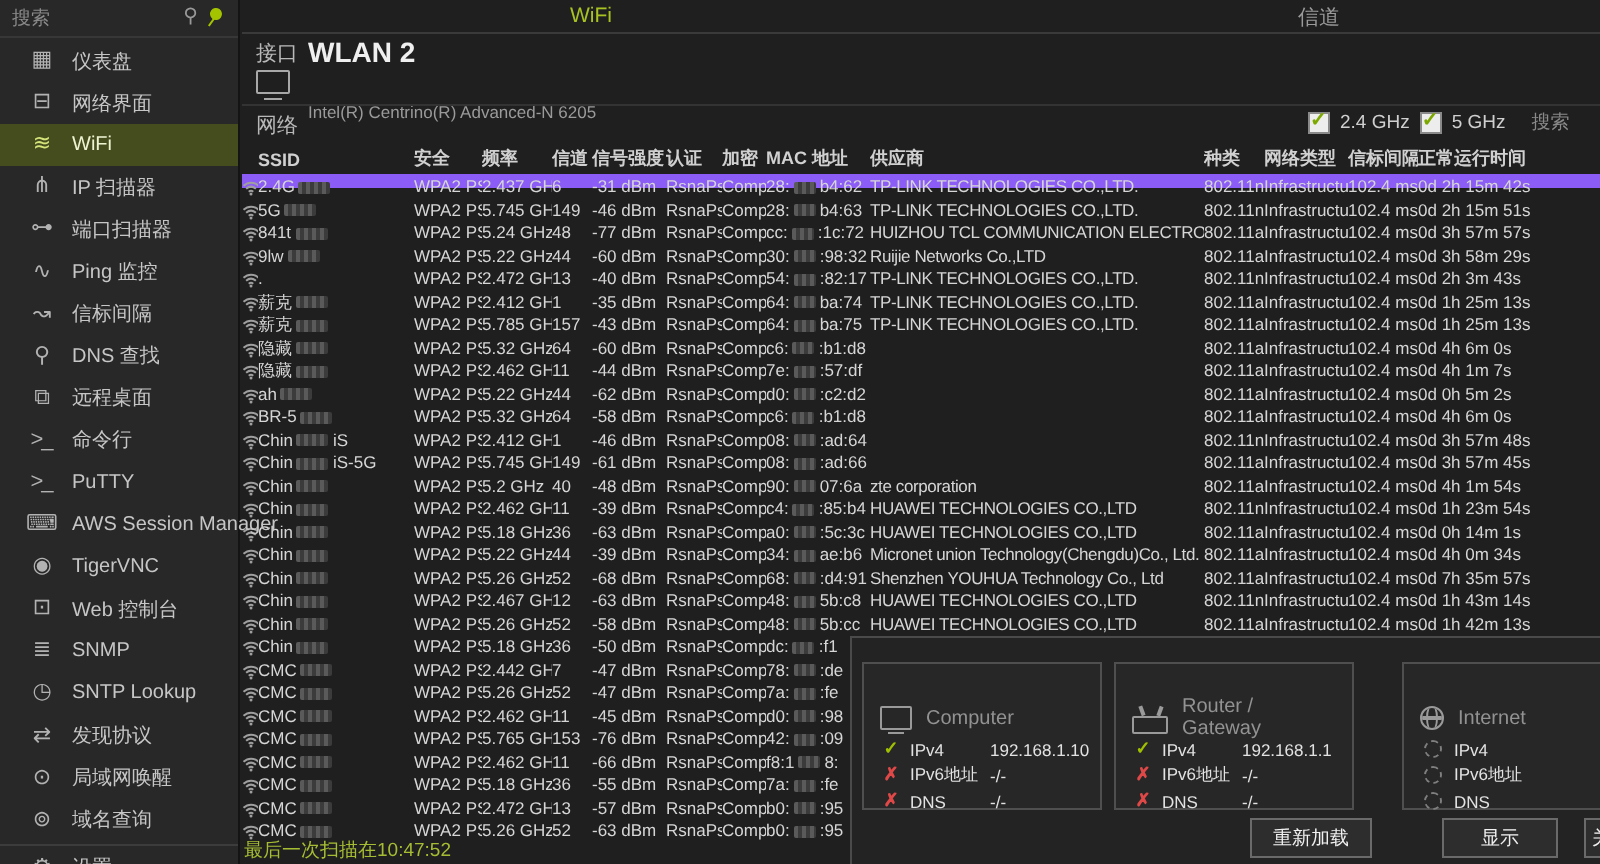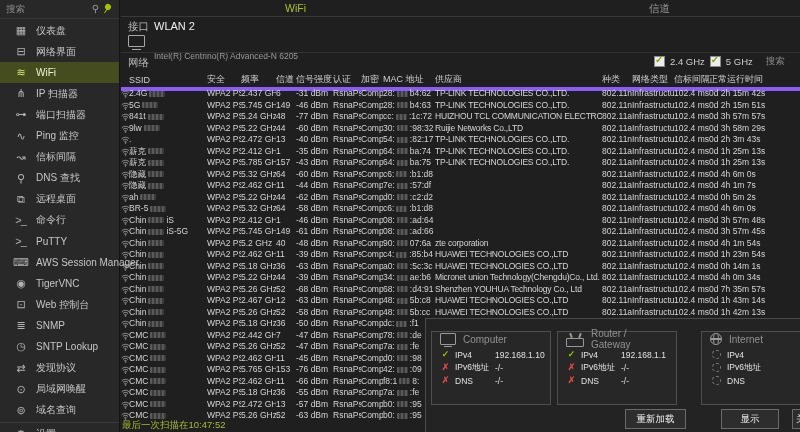--- a/index.html
+++ b/index.html
@@ -30,51 +30,51 @@
   .content{position:absolute;left:121px;top:0;right:0;bottom:0}
   .tabbar{position:absolute;top:0;left:0;right:0;height:16px;border-bottom:1px solid #3a3a3a}
   .tab{position:absolute;top:2px;font-size:10.5px;cursor:default}
   .tab-wifi{left:164px;color:#a8c222}
   .tab-channels{left:528px;color:#9a9a9a}
   .sec-label{font-size:10.5px;color:#b8b8b8}
   .lbl-iface{position:absolute;top:20px;left:7px}
   .iface-row{position:absolute;top:30px;left:7px;height:22px;display:flex;gap:9px;align-items:center}
   .monitor{width:15px;height:10px;border:1.5px solid #a8a8a8;border-radius:1px;position:relative;flex:none}
   .monitor::after{content:"";position:absolute;left:3px;right:3px;bottom:-4px;height:1.5px;background:#a8a8a8}
-  .if-name{font-size:11px;font-weight:normal;color:#efefef;line-height:11px}
+  .if-name{font-size:14px;font-weight:bold;color:#efefef;line-height:11px}
   .if-sub{font-size:8.5px;color:#9a9a9a;margin-top:19px}
   .div2{position:absolute;top:52px;left:0;right:0;height:1px;background:#333}
   .lbl-nets{position:absolute;top:56px;left:7px}
   .filters{position:absolute;left:533px;top:55px;display:flex;align-items:center;gap:5px;
            font-size:9.5px;color:#cfcfcf}
   .cb{width:9px;height:9px;background:#ededed;border:1px solid #8a8a8a;position:relative;flex:none}
   .cb .tick{position:absolute;left:0;top:-3px;color:#7da800;font-size:10px;font-weight:bold}
   .filter-search{color:#8a8a8a;margin-left:8px}
 
   
   .grid-cols{display:grid;grid-template-columns:8px 78px 34px 35px 20px 37px 28px 22px 52px 167px 30px 42px 35px minmax(0,1fr)}
-  .thead{position:absolute;top:72px;left:0;right:0;height:15px;font-size:9px;font-weight:normal;
-         color:#d0d0d0;border-bottom:4px solid #8b5cf6;align-items:center}
+  .thead{position:absolute;top:72px;left:0;right:0;height:15px;font-size:9px;font-weight:bold;
+         color:#d0d0d0;border-bottom:7px solid #8b5cf6;align-items:center}
   .thead>div{overflow:hidden;white-space:nowrap}
   .tbody{position:absolute;top:88px;left:0;right:0;bottom:0;overflow:hidden}
   .tr{height:11.5px;align-items:center;font-size:8.5px;color:#d6d6d6}
   .tr>div{overflow:hidden;white-space:nowrap;line-height:11.5px}
   .wifi-s{width:9px;height:8px;color:#9f9f9f;display:block;margin:1px 0 0 0}
   .cell-flex{display:flex;align-items:center}
   .smudge{display:inline-block;height:6px;width:16px;flex:none;border-radius:1px;margin:0 2px;
           background:repeating-linear-gradient(90deg,#5a5a5a 0 2px,#3b3b3b 2px 4px)}
   .mac-smudge{width:11px}
   .vend{letter-spacing:-.2px}
   .lastscan{position:absolute;top:419px;left:1px;font-size:9.5px;color:#a5bd33;z-index:1}
 
   
   .status-panel{position:absolute;left:425px;top:318px;width:375px;height:114px;background:#232323;
                 border-top:1px solid #4a4a4a;border-left:1px solid #4a4a4a;z-index:3;overflow:hidden}
   .card{position:absolute;top:12px;height:74px;background:#272727;border:1px solid #4f4f4f;
-        padding:0 8px;box-sizing:border-box}
+        padding:20px 8px;box-sizing:border-box}
   .card1{left:5px;width:120px}.card2{left:131px;width:120px}.card3{left:275px;width:130px}
   .card-h{display:flex;align-items:center;gap:7px;color:#929292;font-size:10px;height:14px}
   .crow{display:flex;align-items:center;gap:4px;margin-top:4px;font-size:8.5px;height:9px}
   .st{width:11px;flex:none;text-align:center;font-size:9px;line-height:9px}
   .st.ok{color:#9fc000;font-weight:bold}
   .st.fail{color:#e04848;font-weight:bold}
   .st.pending{width:7px;height:7px;border:1px dashed #7f7f7f;border-radius:50%;margin:0 2px}
   .clabel{width:36px;font-weight:normal;color:#e2e2e2;flex:none}
   .cval{color:#e2e2e2}
   .mini-monitor{width:14px;height:10px;border:1.5px solid #9a9a9a;border-radius:1px;position:relative;flex:none}

